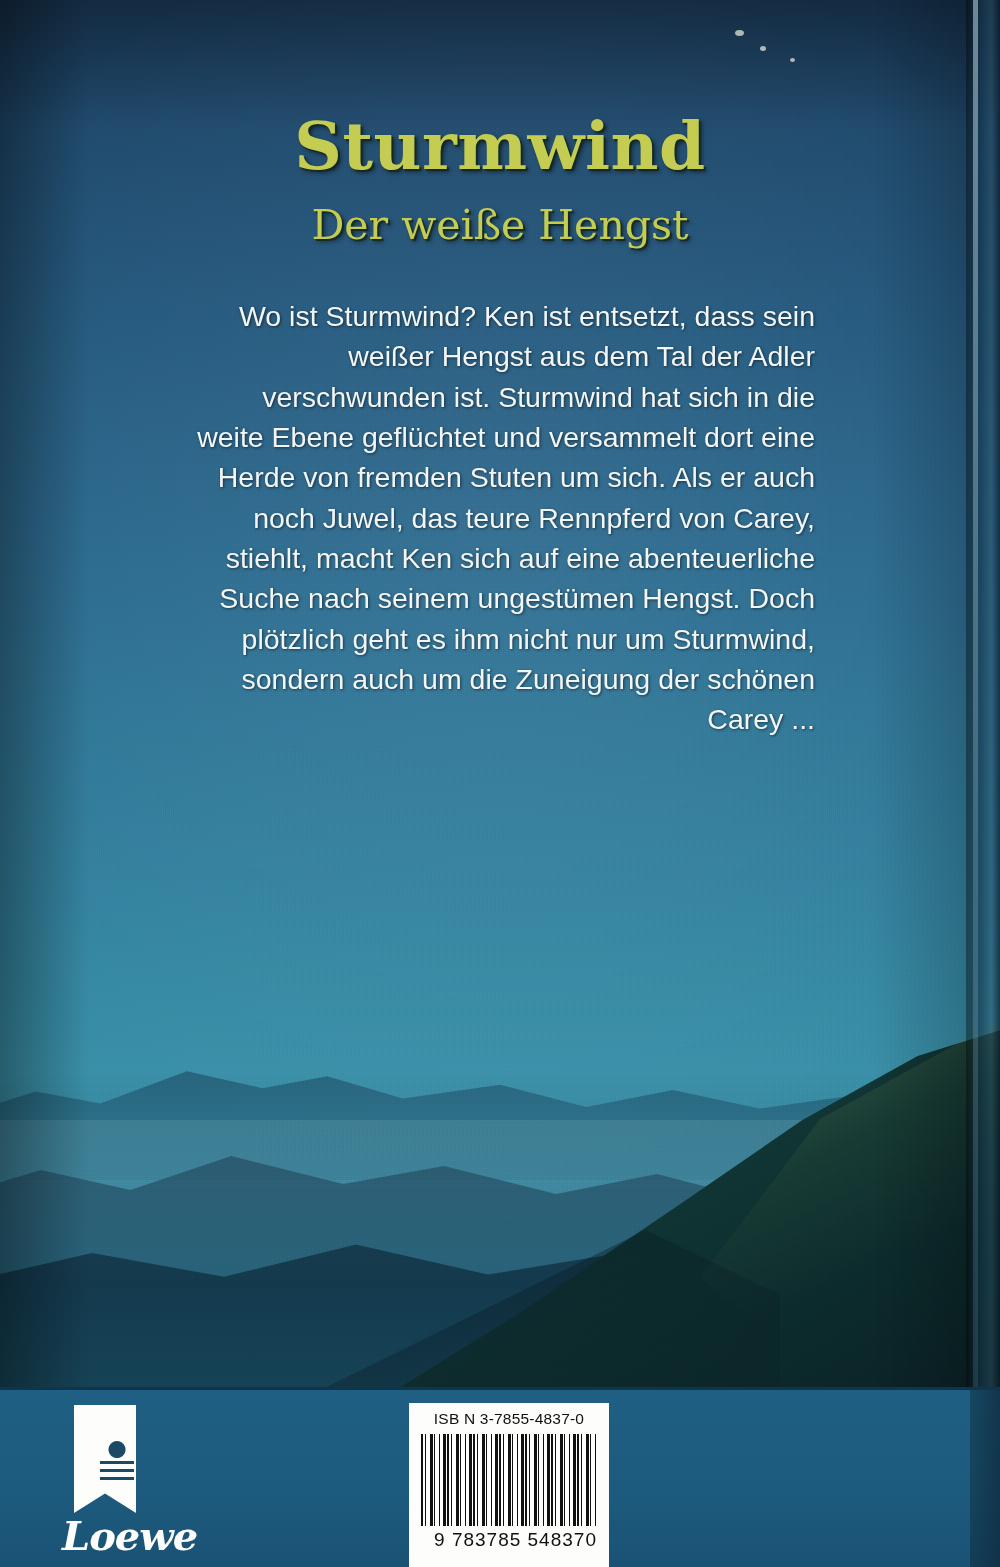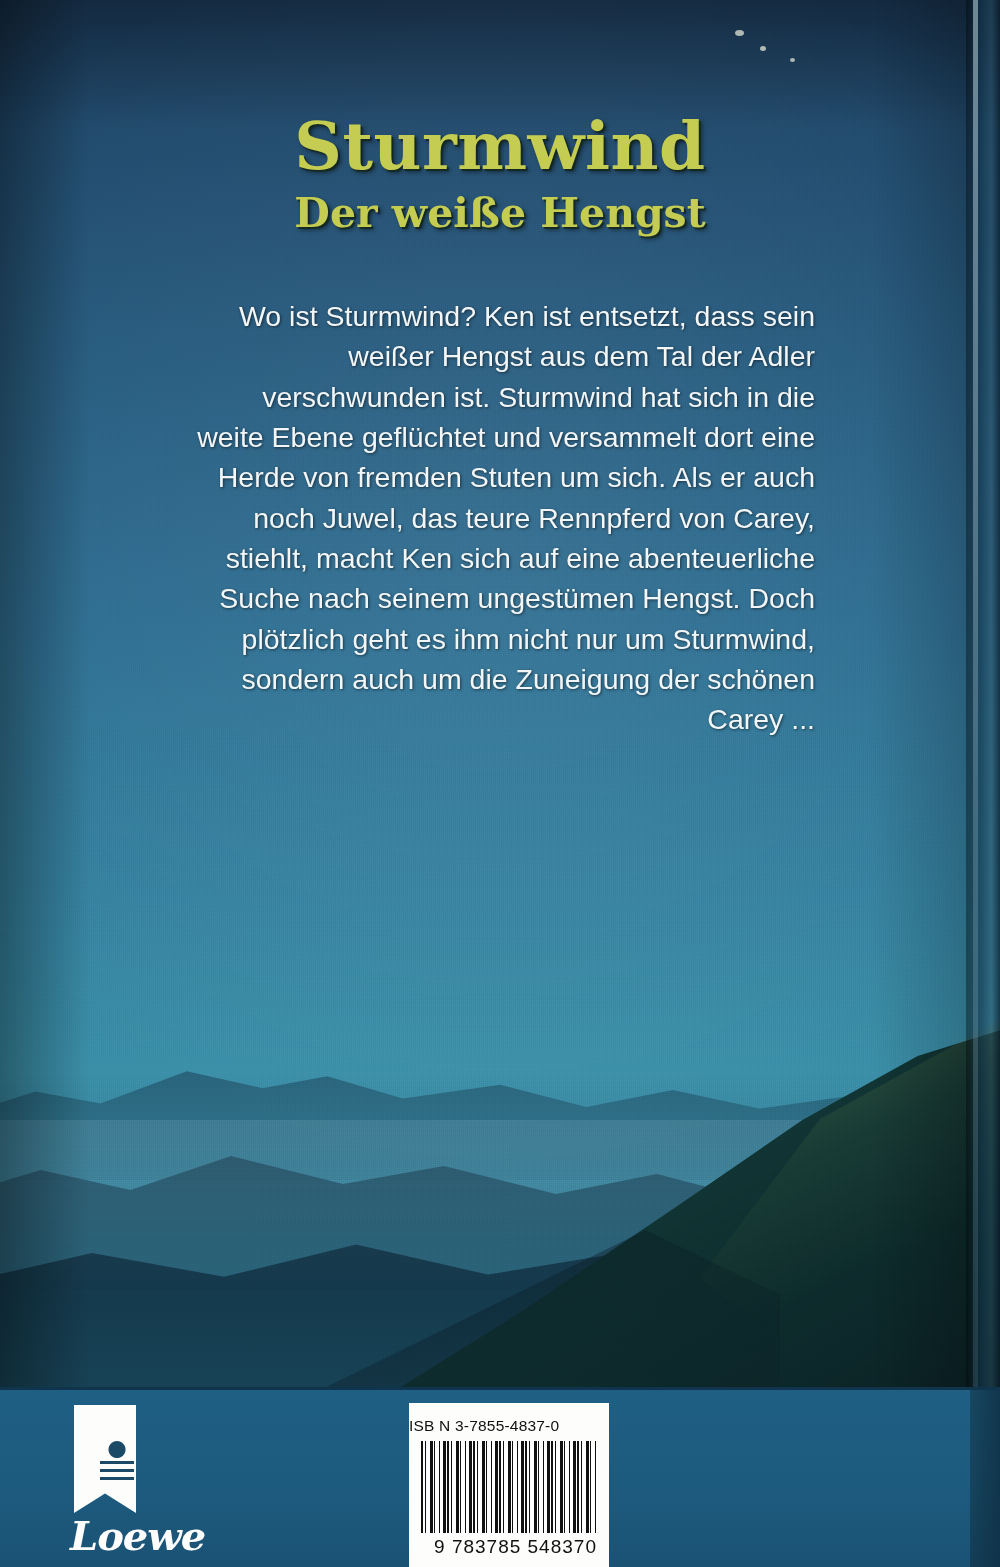--- a/index.html
+++ b/index.html
@@ -135,24 +135,24 @@
     font-size: 66px;
     letter-spacing: 0.5px;
     color: #c4cc52;
     text-shadow:
       2px 2px 0 rgba(20,40,30,0.85),
       3px 3px 4px rgba(0,0,0,0.5);
     line-height: 1.05;
   }
   .title-sub {
     font-family: "DejaVu Serif", serif;
-    font-weight: bold;
+    font-weight: normal;
     font-size: 41px;
     color: #c4cc52;
-    margin-top: 8px;
+    margin-top: 20px;
     text-shadow:
       2px 2px 0 rgba(20,40,30,0.85),
       3px 3px 4px rgba(0,0,0,0.5);
   }
 
   .blurb {
     position: absolute;
     left: 190px;
     top: 296px;
     width: 625px;
@@ -209,21 +209,21 @@
   .logo-lion {
     position: absolute;
     left: 26px; top: 34px;
     width: 34px; height: 48px;
     background:
       radial-gradient(circle at 50% 22%, #1b4a66 0 8px, transparent 9px),
       linear-gradient(to bottom, transparent 0 22px, #1b4a66 22px 25px, transparent 25px 30px, #1b4a66 30px 33px, transparent 33px 38px, #1b4a66 38px 41px, transparent 41px);
   }
   .logo-word {
     position: absolute;
-    left: 8px; bottom: 0;
+    left: 0; bottom: 0;
     width: 130px;
     text-align: left;
     font-family: "DejaVu Serif", serif;
     font-weight: bold;
     font-style: italic;
     font-size: 40px;
     color: #fdfdfb;
     letter-spacing: -1px;
   }
 
@@ -231,24 +231,25 @@
   .barcode-box {
     position: absolute;
     left: 409px;
     top: 1403px;
     width: 200px;
     height: 164px;
     background: #fdfdfb;
     padding: 0;
   }
   .isbn-text {
+    text-align: center;
     font-family: "Liberation Sans", sans-serif;
     font-size: 15.5px;
     color: #111;
-    padding-top: 14px;
+    padding-top: 7px;
     letter-spacing: 0.2px;
   }
   .bars {
     margin: 6px auto 0 auto;
     width: 176px;
     height: 92px;
     background-image: repeating-linear-gradient(90deg,
       #111 0 2px, #fff 2px 4px, #111 4px 5px, #fff 5px 9px,
       #111 9px 12px, #fff 12px 13px, #111 13px 14px, #fff 14px 18px,
       #111 18px 19px, #fff 19px 22px, #111 22px 25px, #fff 25px 26px);

